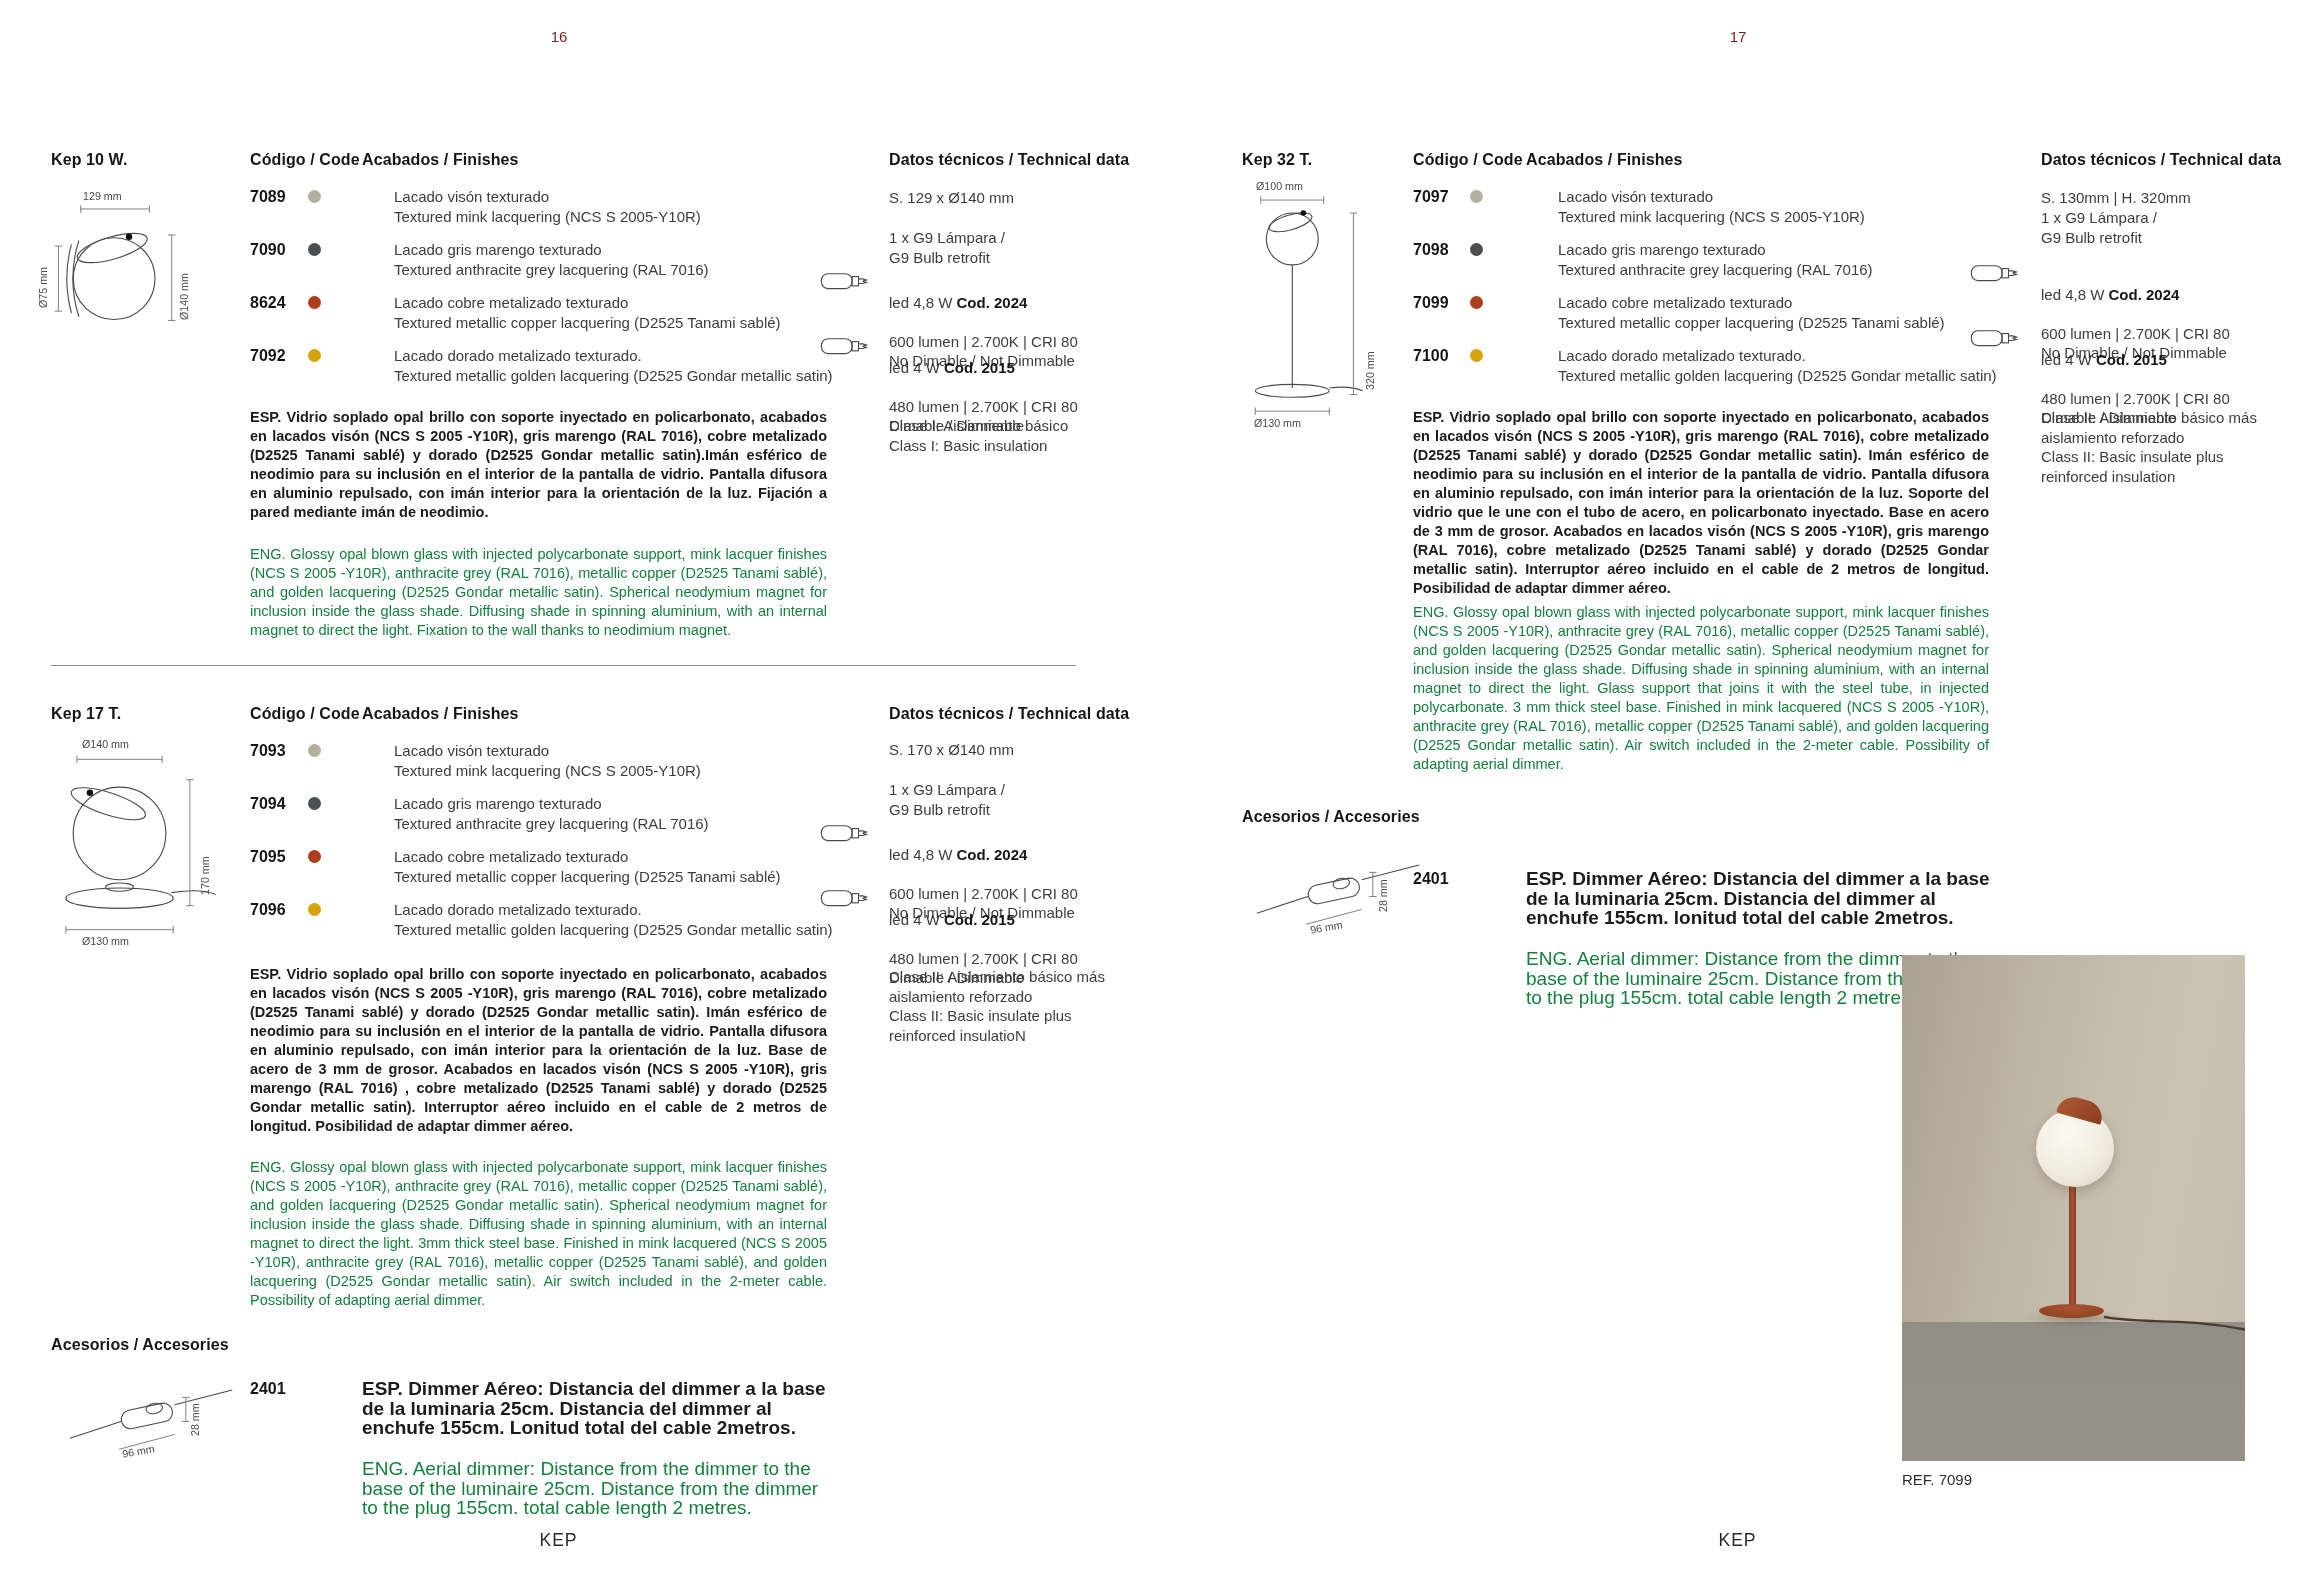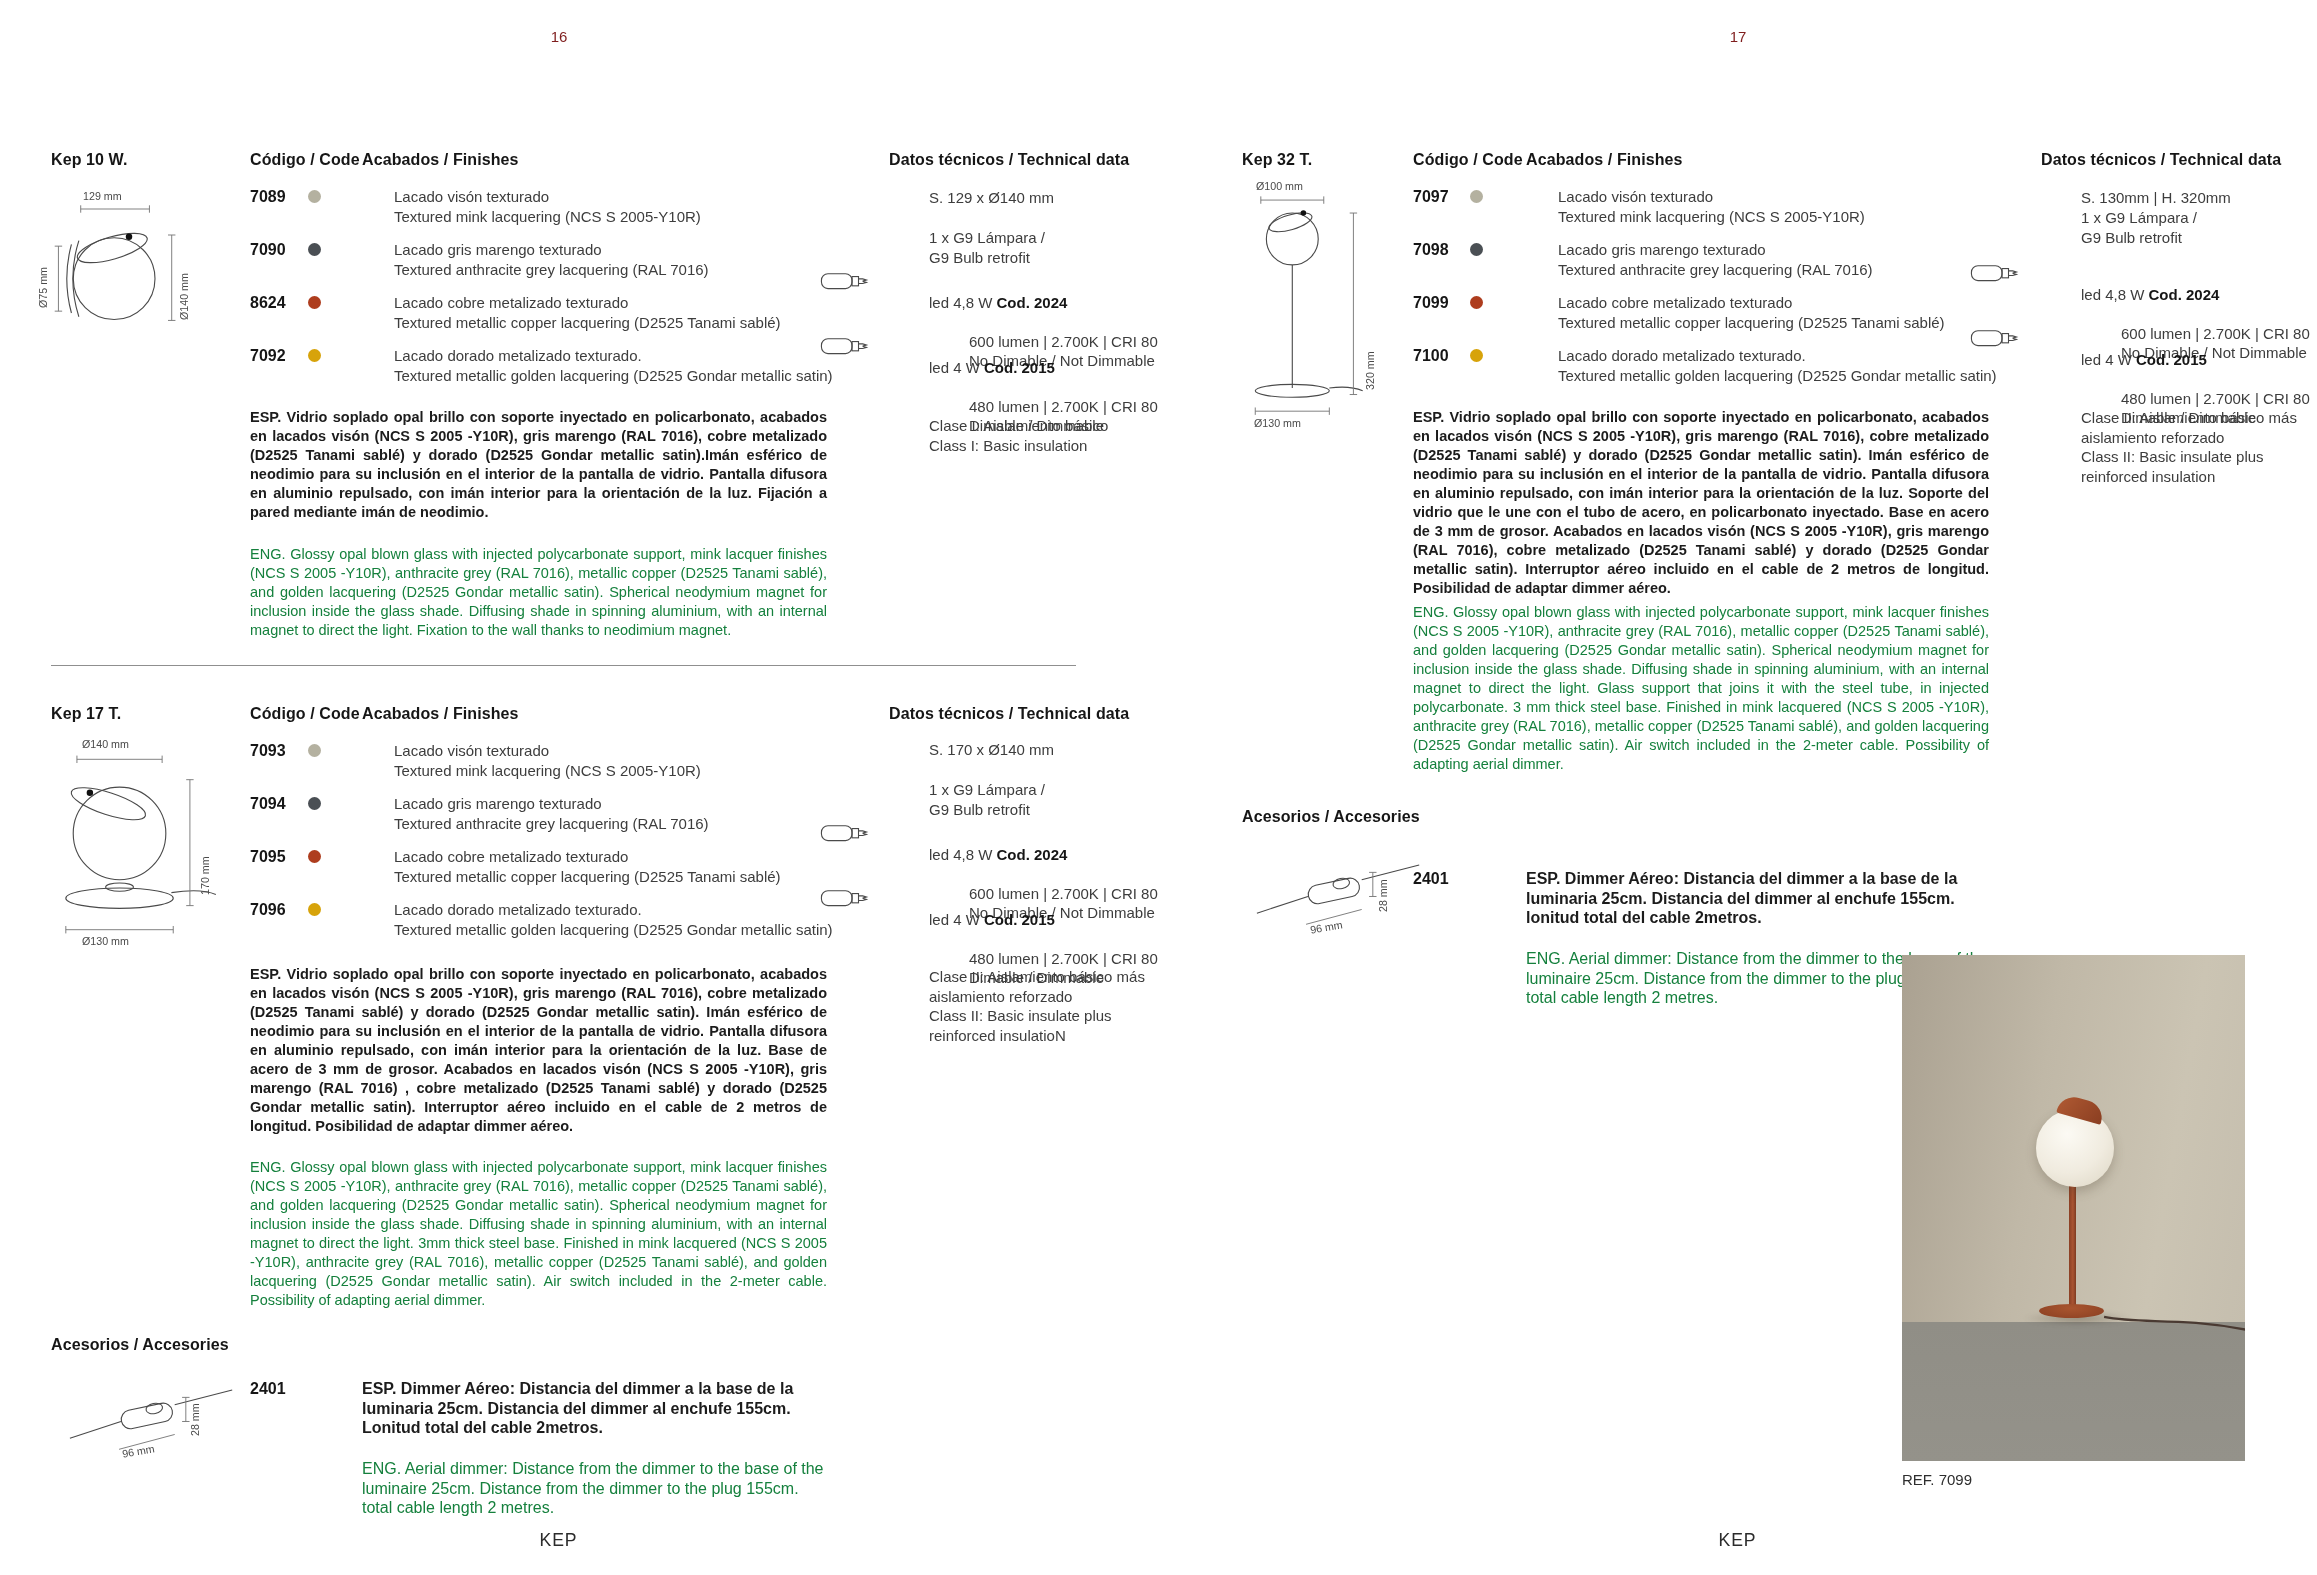--- a/index.html
+++ b/index.html
@@ -4,26 +4,26 @@
 <style>
   html,body{margin:0;padding:0;background:#ffffff;}
   .sheet{position:relative;width:2318px;height:1575px;background:#ffffff;
          font-family:"Liberation Sans", sans-serif;color:#222;overflow:hidden;}
   .abs{position:absolute;}
   .pnum{font-size:15px;color:#7f1d1d;text-align:center;width:56px;}
   .h{font-weight:700;font-size:16px;color:#161616;letter-spacing:0.1px;white-space:nowrap;}
   .code{font-weight:700;font-size:16px;color:#161616;}
   .dot{width:13px;height:13px;border-radius:50%;display:block;}
   .fin{font-size:15px;color:#3d3d3d;line-height:19.5px;margin-left:32px;}
-  .tech{font-size:15px;color:#3d3d3d;line-height:19.5px;white-space:pre-line;margin-left:40px;}
+  .tech{font-size:15px;color:#3d3d3d;line-height:19.5px;white-space:pre-line;}
   .cod{font-weight:700;color:#161616;}
   .para{font-size:14.5px;line-height:19px;text-align:justify;}
   .esp{font-weight:700;color:#1c1c1c;}
   .eng{font-weight:400;color:#15803d;}
-  .accpara{font-size:16px;line-height:19.5px;}
+  .accpara{font-size:19px;line-height:19.5px;}
   .dim{font-size:10.7px;color:#4a4a4a;white-space:nowrap;}
   .vdim{transform-origin:0 0;transform:rotate(-90deg);}
   .tilt{transform:rotate(-10deg);}
   .footer{font-size:17.6px;color:#2b2b2b;letter-spacing:0.9px;width:93px;text-align:center;}
   .ref{font-size:15px;color:#2e2e2e;}
   .divider{border-top:0.9px solid #8f8f8f;height:0;}
   svg .ln{stroke:#777;stroke-width:1;fill:none;}
   svg .shape{stroke:#4a4a4a;stroke-width:1.2;fill:none;}
   svg .filldot{fill:#111;stroke:none;}
   

